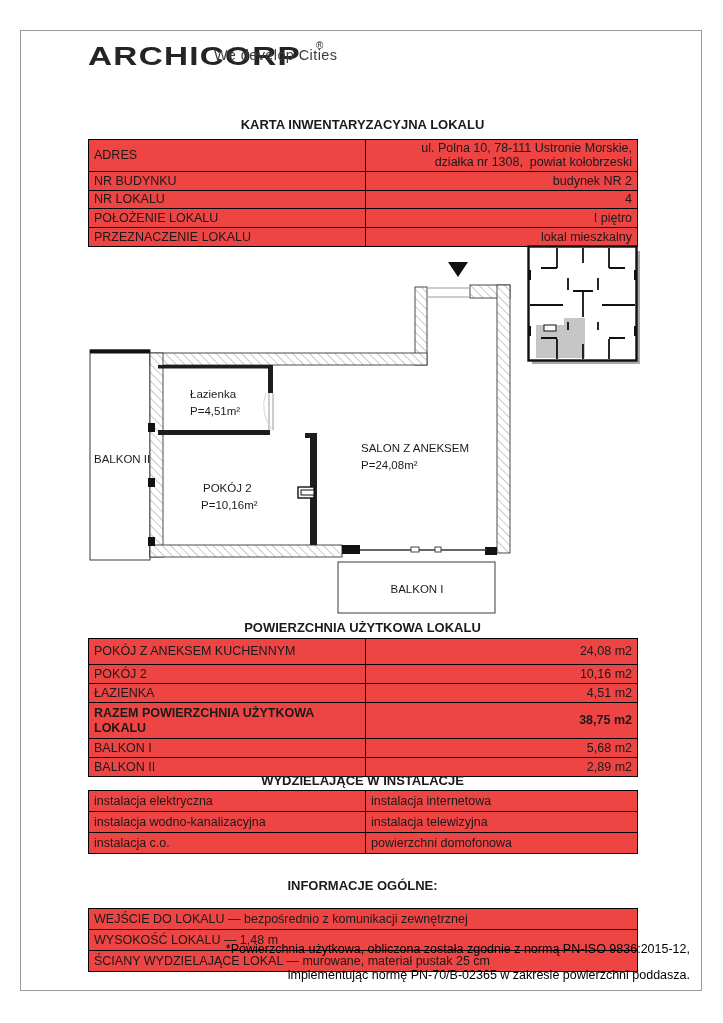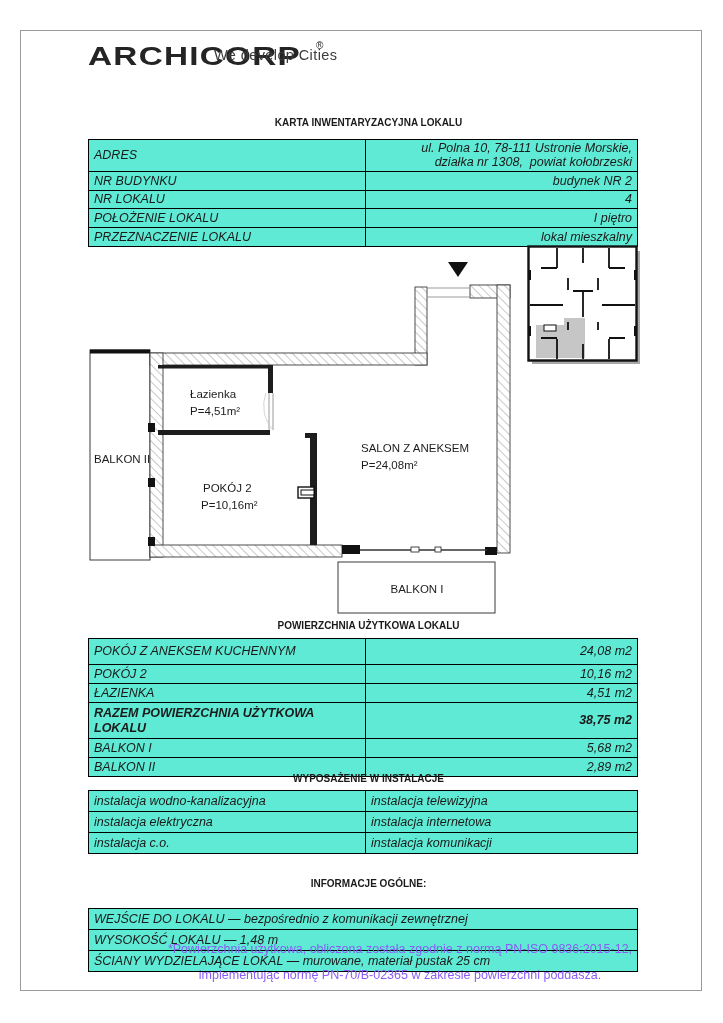--- a/index.html
+++ b/index.html
@@ -10,38 +10,38 @@
   .page-border{position:absolute;left:20px;top:30px;width:680px;height:959px;border:1px solid #9a9a9a;}
 
   
   .logo-name{
     position:absolute;left:88px;top:41px;font-size:26px;font-weight:bold;color:#242424;
     letter-spacing:1px;transform:scaleX(1.28);transform-origin:left top;white-space:nowrap;
   }
   .logo-reg{position:absolute;left:316px;top:40px;font-size:10px;color:#242424;}
   .logo-tagline{position:absolute;left:214px;top:47px;font-size:14.5px;color:#3c3c3c;letter-spacing:0.4px;}
 
-  .sec-title{position:absolute;left:94px;width:549px;text-align:center;font-weight:bold;font-size:10px;}
+  .sec-title{position:absolute;left:88px;width:549px;text-align:center;font-weight:bold;font-size:13px;}
   #title-main{top:117px;}
   #title-area{top:620px;}
   #title-inst{top:773px;}
   #title-gen{top:858px;margin-top:20px;}
 
-  table.t{border-collapse:collapse;table-layout:fixed;position:absolute;left:88px;width:549px;background:#5eead4;font-style:italic;}
+  table.t{border-collapse:collapse;table-layout:fixed;position:absolute;left:88px;width:549px;background:#ef4444;}
   table.t td{border:1px solid #000;font-size:12.5px;padding:1px 5px;vertical-align:middle;line-height:1.15;overflow:hidden;}
   td.lbl{text-align:left;}
   td.val{text-align:right;}
   tr.bold td{font-weight:bold;}
 
   #table-info{top:139px;}
   #table-area{top:638px;}
   #table-inst{top:790px;}
   #table-gen{top:908px;}
 
-  .footnote{position:absolute;left:110px;width:580px;text-align:center;font-size:12.5px;color:#8b5cf6;}
+  .footnote{position:absolute;left:110px;width:580px;text-align:right;font-size:12.5px;color:#000000;}
   #footnote-1{top:942px;}
   #footnote-2{top:968px;}
 
   #floor-plan{position:absolute;left:85px;top:240px;}
   #floor-plan text{font-family:"Liberation Sans",sans-serif;fill:#1c1c1c;font-size:11.5px;}
 </style>
 </head>
 <body>
 
 <div class="page-border"></div>
@@ -191,38 +191,38 @@
     <td class="lbl">BALKON I</td>
     <td class="val">5,68 m2</td>
   </tr>
   <tr style="height:19px">
     <td class="lbl">BALKON II</td>
     <td class="val">2,89 m2</td>
   </tr>
 </tbody>
   </table>
 
-<div class="sec-title" id="title-inst">WYPOSAŻENIE W INSTALACJE</div>
+<div class="sec-title" id="title-inst">WYDZIELAJĄCE W INSTALACJE</div>
 <table class="t" id="table-inst">
   <colgroup>
       <col style="width:277px">
       <col style="width:272px">
     </colgroup>
   <tbody>
       <tr style="height:21px">
+    <td class="lbl">instalacja elektryczna</td>
+    <td class="lbl">instalacja internetowa</td>
+  </tr>
+  <tr style="height:21px">
     <td class="lbl">instalacja wodno-kanalizacyjna</td>
     <td class="lbl">instalacja telewizyjna</td>
   </tr>
   <tr style="height:21px">
-    <td class="lbl">instalacja elektryczna</td>
-    <td class="lbl">instalacja internetowa</td>
-  </tr>
-  <tr style="height:21px">
     <td class="lbl">instalacja c.o.</td>
-    <td class="lbl">instalacja komunikacji</td>
+    <td class="lbl">powierzchni domofonowa</td>
   </tr>
 </tbody>
   </table>
 
 <div class="sec-title" id="title-gen">INFORMACJE OGÓLNE:</div>
 <table class="t" id="table-gen">
   <colgroup>
       <col style="width:549px">
     </colgroup>
   <tbody>

